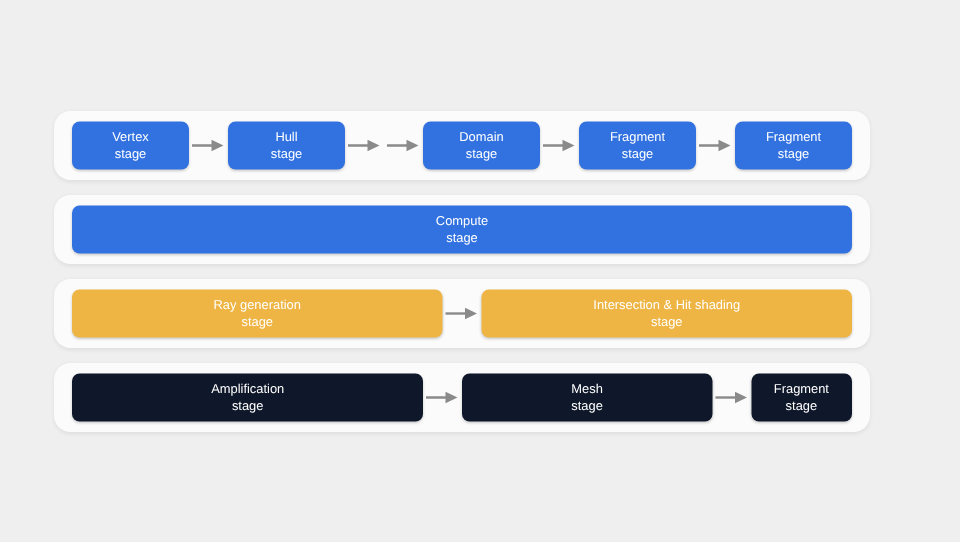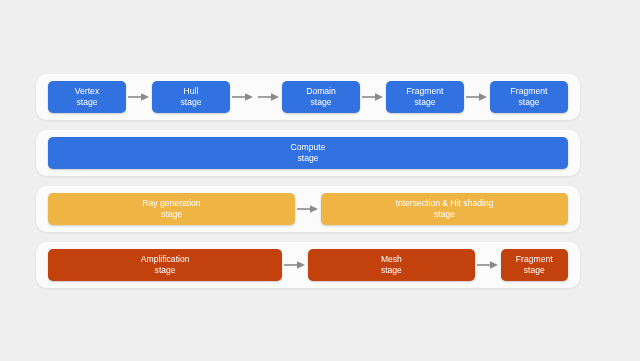--- a/index.html
+++ b/index.html
@@ -57,21 +57,21 @@
     padding: 0 3px;
     overflow: hidden;
   }
   .stage .l1, .stage .l2 {
     display: block;
     white-space: nowrap;
   }
 
   .stage.blue   { background: #3272e0; }
   .stage.amber  { background: #eeb544; }
-  .stage.green  { background: #c2410c; align-items: center; }
+  .stage.green  { background: #0f172a; align-items: center; }
 
   .connector {
     flex: 0 0 auto;
     display: flex;
     align-items: center;
     justify-content: center;
     height: 32px;
   }
   .connector svg { display: block; }
 </style>

